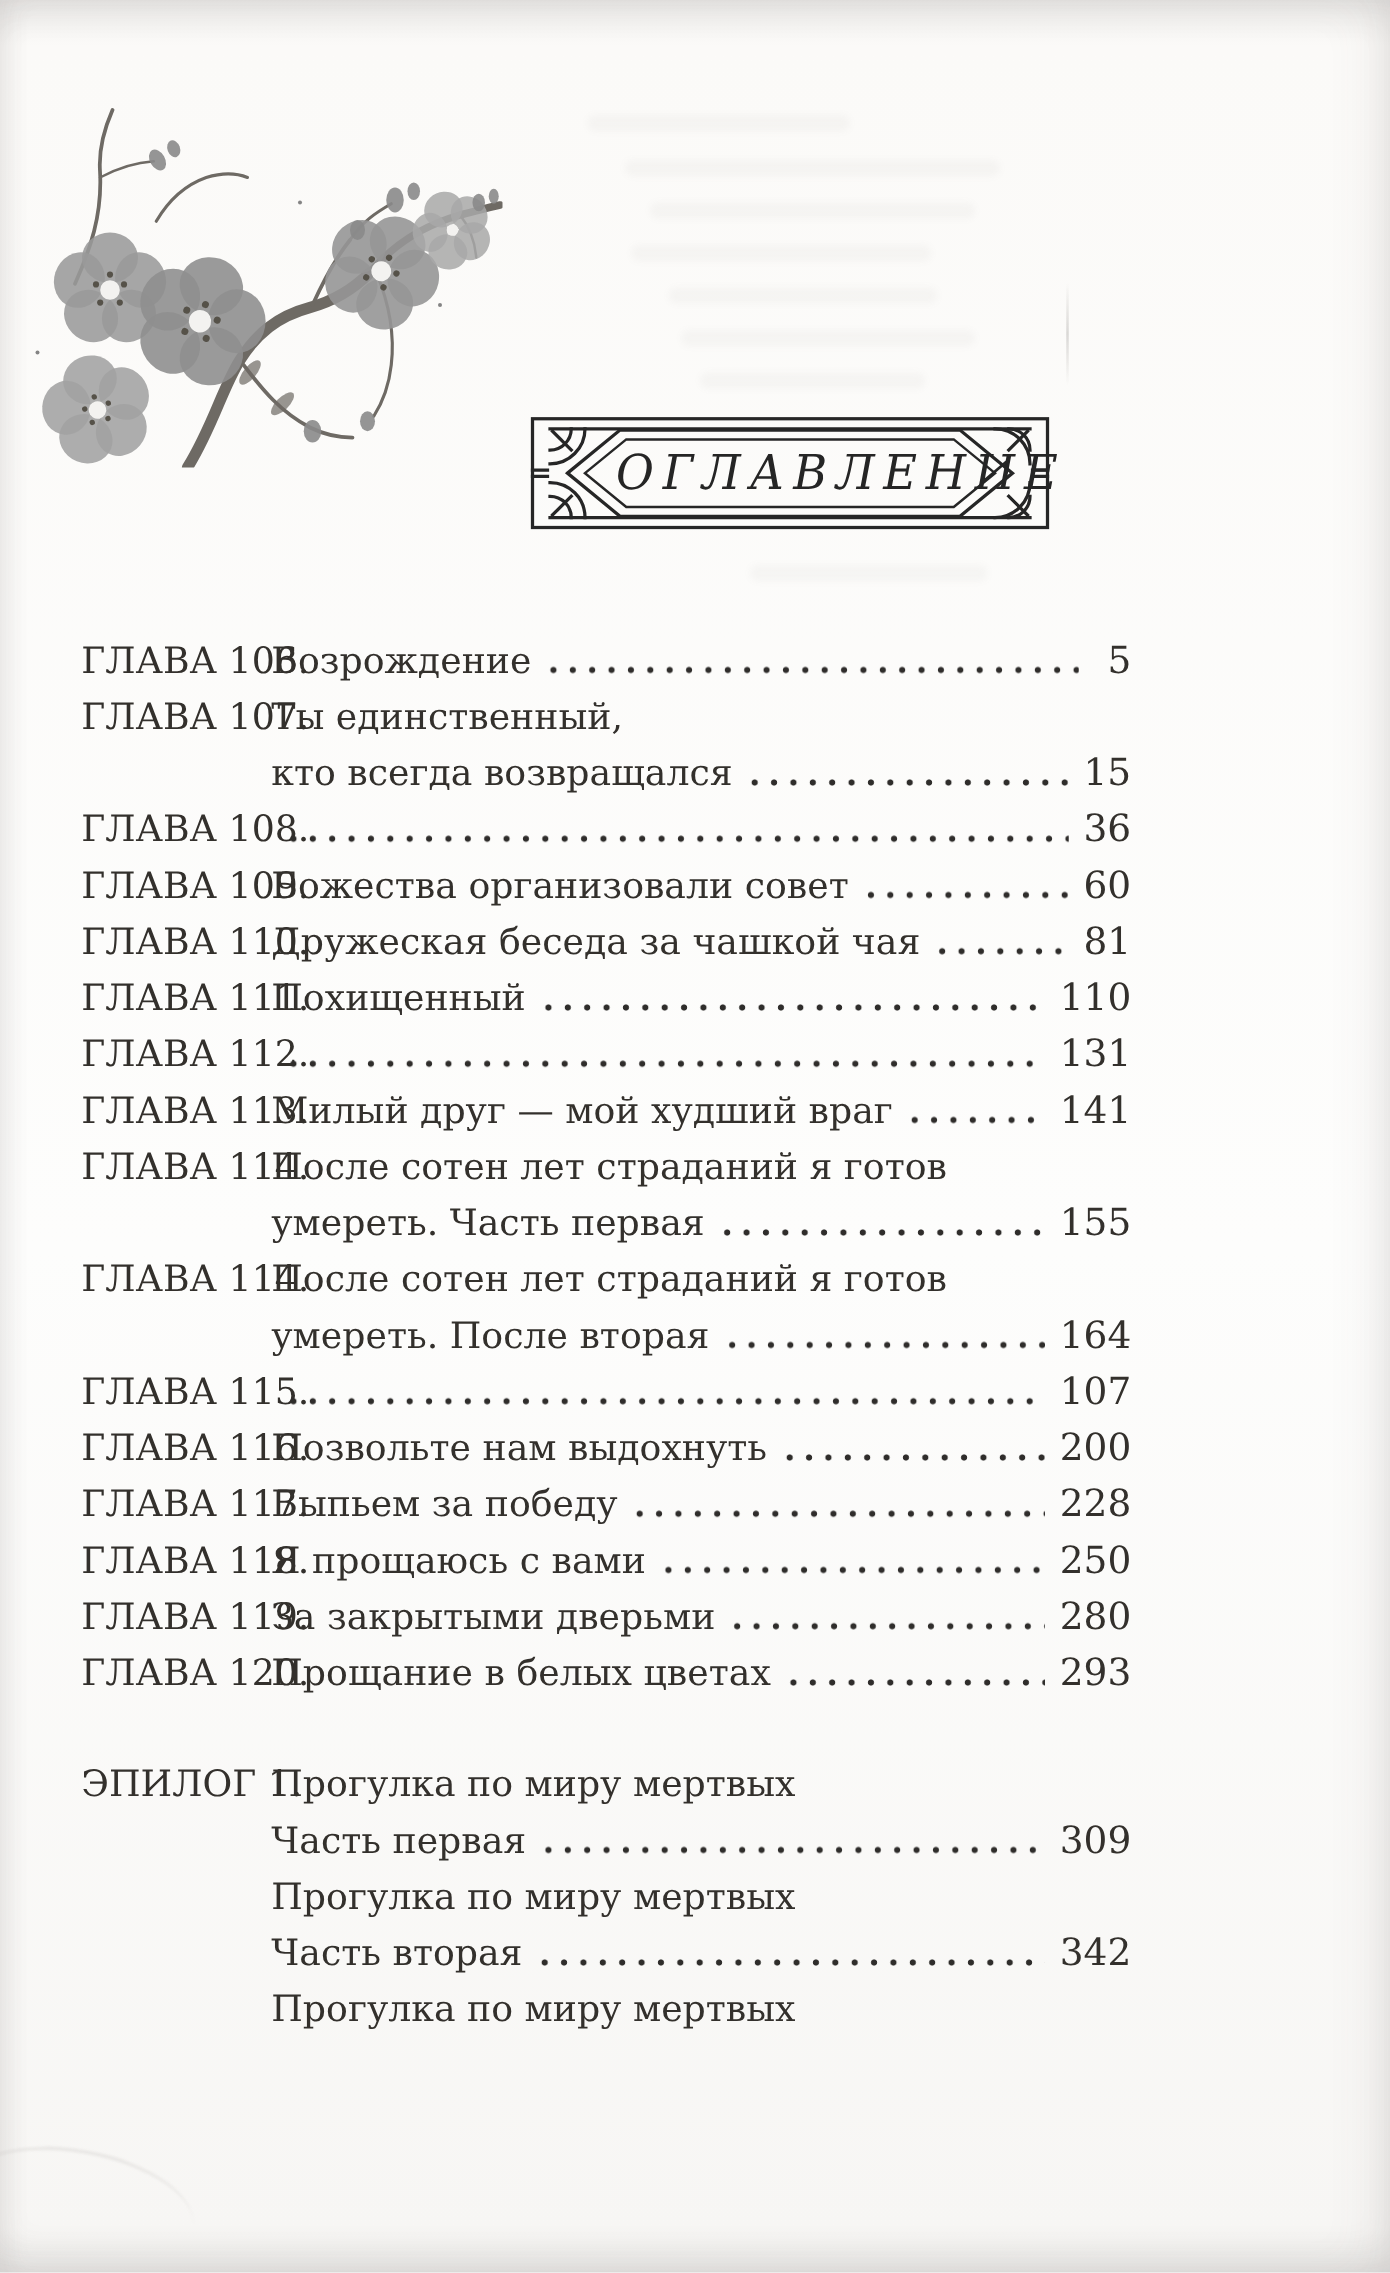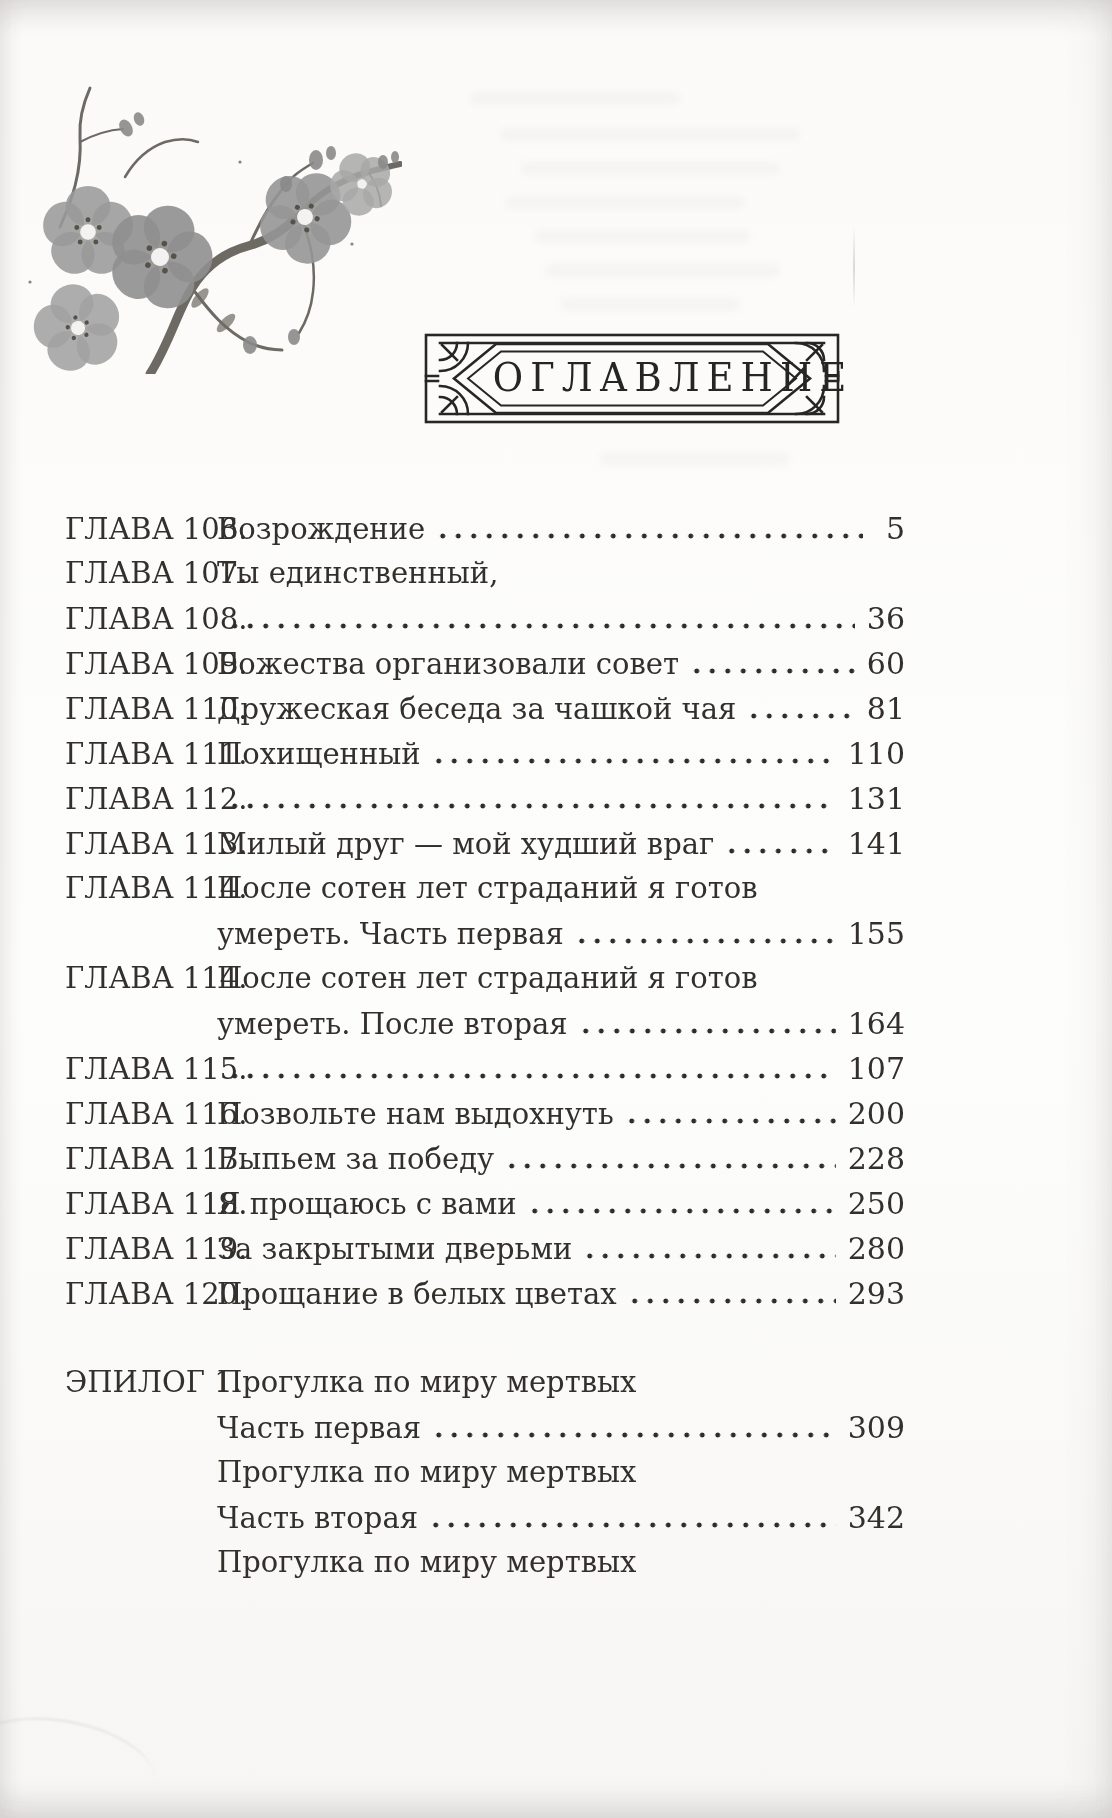--- a/index.html
+++ b/index.html
@@ -23,21 +23,21 @@
   
   .ghost {
     position: absolute; height: 13px; border-radius: 6px;
     background: #8d8a85; opacity: 0.055; filter: blur(3px);
   }
 
   
   .blossom { position: absolute; left: 0; top: 42px; }
 
   
-  .banner { position: absolute; left: 424px; top: 330px; width: 484px; height: 97px; }
+  .banner { position: absolute; left: 424px; top: 330px; width: 484px; height: 97px; font-style: italic; }
   .banner svg { position: absolute; inset: 0; }
   .banner .title {
     position: absolute; left: 44px; right: 30px; top: 0; bottom: 0;
     display: flex; align-items: center; justify-content: center;
     font-size: 37px; letter-spacing: 7px; color: #252525;
     transform: scaleY(1.04);
     white-space: nowrap;
   }
 
   
@@ -247,20 +247,26 @@
       <span class="toc-prefix">ГЛАВА 106.</span>
         <span class="toc-title">Возрождение</span>
         <span class="toc-leader"></span>
         <span class="toc-page">5</span>
     </div>
       <div class="toc-row">
       <span class="toc-prefix">ГЛАВА 107.</span>
         <span class="toc-title">Ты единственный,</span>
     </div>
       <div class="toc-row">
+      <span class="toc-prefix"></span>
+        <span class="toc-title">кто всегда возвращался</span>
+        <span class="toc-leader"></span>
+        <span class="toc-page">15</span>
+    </div>
+      <div class="toc-row">
       <span class="toc-prefix">ГЛАВА 108.</span>
         <span class="toc-leader"></span>
         <span class="toc-page">36</span>
     </div>
       <div class="toc-row">
       <span class="toc-prefix">ГЛАВА 109.</span>
         <span class="toc-title">Божества организовали совет</span>
         <span class="toc-leader"></span>
         <span class="toc-page">60</span>
     </div>

